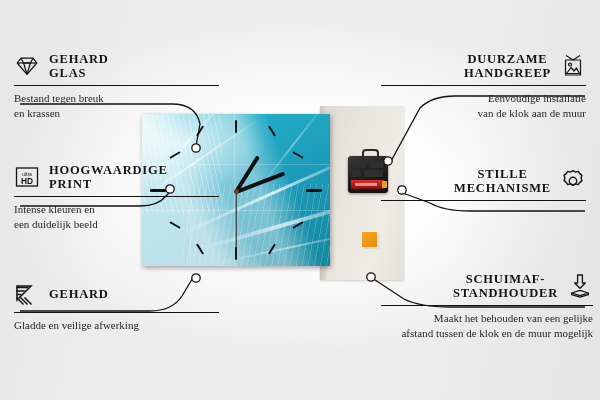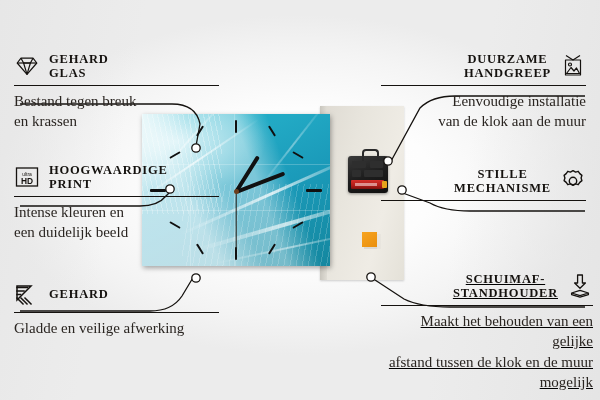--- a/index.html
+++ b/index.html
@@ -99,32 +99,32 @@
   .feat .head{display:flex;align-items:center;gap:9px;}
   .feat.right .head{justify-content:flex-end;}
   .feat .titles{display:flex;flex-direction:column;line-height:1.12;}
   .feat .t-line{
     font-family:"Liberation Serif", serif;font-weight:bold;font-size:12.5px;
     letter-spacing:.8px;color:#15120f;white-space:nowrap;
   }
   .feat.right .titles{align-items:center;}
   .feat .rule{height:1px;background:#15120f;margin:5px 0 5px 0;width:100%;}
   .feat .desc{
-    font-family:"Liberation Serif", serif;font-size:15px;color:#2a2521;line-height:1.35;
+    font-family:"Liberation Serif", serif;font-size:11px;color:#2a2521;line-height:1.35;
   }
   .feat.right .desc{text-align:right;}
   .ico{width:26px;height:26px;flex:0 0 26px;display:block;}
   .ico svg{display:block;width:26px;height:26px;}
 
   .f-glas{left:14px;top:52px;}
   .f-print{left:14px;top:163px;}
   .f-randen{left:14px;top:281px;}
   .f-handgreep{left:381px;top:52px;}
   .f-mechanisme{left:381px;top:167px;}
-  .f-standhouder{left:381px;top:272px;text-decoration:underline;}
+  .f-standhouder{left:381px;top:272px;}
   .f-standhouder{width:212px;}
 </style>
 </head>
 <body>
 
 <div id="stage">
   <div class="bg-sheen"></div>
 
   <div class="product">
 

